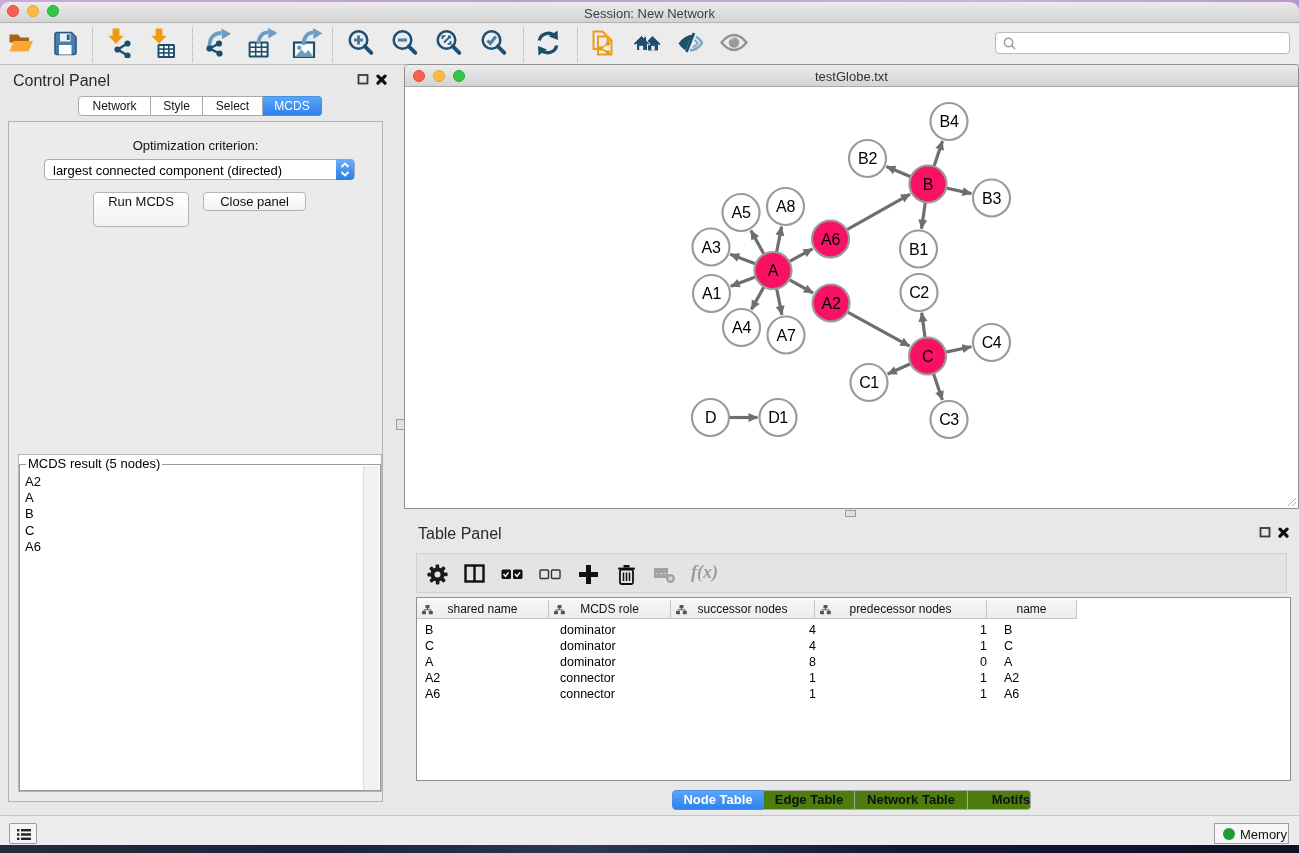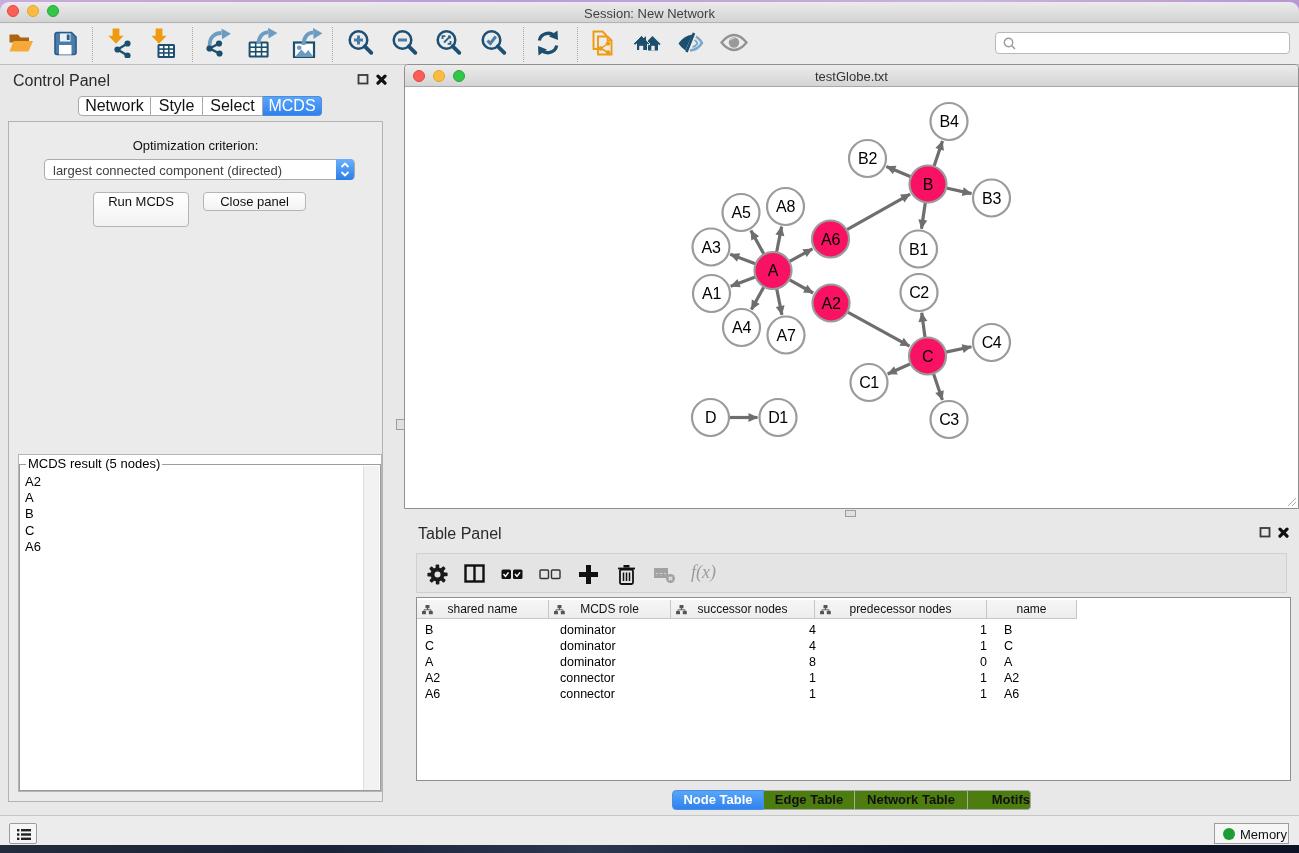--- a/index.html
+++ b/index.html
@@ -14,21 +14,21 @@
 #titlebar .title { width:100%; text-align:center; font-size:13px; color:#404040; margin-top:4px; }
 .tl { border-radius:50%; width:12px; height:12px; top:3px; }
 #toolbar { left:0; top:24px; width:1299px; height:41px; background:#ececec; border-bottom:1px solid #bfbfbf; }
 .tsep { top:3px; width:0; height:35px; border-left:1px dotted #a9a9a9; }
 #searchbox { left:995px; top:8px; width:295px; height:22px; background:#fff;
   border:1px solid #b9b9b9; border-radius:4px; }
 
 
 #cpanel { left:0; top:65px; width:390px; height:750px; }
 .phead { font-size:16px; color:#2a2a2a; }
-.tabrow { font-size:16px;text-decoration:underline; }
+.tabrow { font-size:12px;text-decoration:underline; }
 .tab { position:absolute; top:0; height:20px; background:#fff; border:1px solid #a9a9a9;
   text-align:center; line-height:18px; color:#111; }
 .tab.sel { background:linear-gradient(#59a6f8,#2f81ee); color:#fff; border-color:#4a8ee0; }
 #cpbox { left:8px; top:56px; width:375px; height:681px; border:1px solid #b2b2b2; background:#ebebeb; }
 .btn { position:absolute; background:linear-gradient(#ffffff,#f2f2f2); border:1px solid #b5b5b5;
   border-radius:4px; font-size:13px; color:#111; text-align:center; }
 #mcdsfs { left:9px; top:332px; width:364px; height:338px; background:#fff; border:1px solid #b5b5b5; }
 #mcdsfs .box { position:absolute; left:0px; top:9px; width:362px; height:327px; border:1px solid #9c9c9c; border-top-width:1px; }
 #mcdsfs .leg { position:absolute; left:7px; top:1px; background:#fff; font-size:13px; color:#000; padding:0 2px; }
 #mcdslist { position:absolute; left:0px; top:19px; width:356px; font-size:13px; color:#000; }
@@ -216,21 +216,21 @@
     </svg>
   <div class="abs tabrow" style="left:0; top:31px; width:390px; height:20px;">
     <div class="tab" style="left:78px; width:73px; border-radius:4px 0 0 4px;">Network</div>
     <div class="tab" style="left:151px; width:52px; border-left:none;">Style</div>
     <div class="tab" style="left:203px; width:60px; border-left:none;">Select</div>
     <div class="tab sel" style="left:263px; width:59px; border-left:none; border-radius:0 4px 4px 0;">MCDS</div>
   </div>
   <div class="abs" id="cpbox">
     <div class="abs" style="left:0; top:16px; width:373px; text-align:center; font-size:13px; color:#111;">Optimization criterion:</div>
     <div class="abs" style="left:35px; top:37px; width:311px; height:21px; background:#fff; border:1px solid #ababab; border-radius:4px;">
-      <div style="font-size:13px; color:#404040; padding:3px 12px 0 8px;">largest connected component (directed)</div>
+      <div style="font-size:13px; color:#000000; padding:3px 12px 0 8px;">largest connected component (directed)</div>
       <div style="position:absolute; right:0; top:-1px; width:18px; height:21px; background:linear-gradient(#6cb0f9,#2a7de8); border-radius:0 4px 4px 0;">
         <svg width="18" height="21" viewBox="0 0 18 21">
             <path d="M5.5 8 L9 4.5 L12.5 8" fill="none" stroke="#fff" stroke-width="1.8"></path>
             <path d="M5.5 13 L9 16.5 L12.5 13" fill="none" stroke="#fff" stroke-width="1.8"></path>
           </svg>
       </div>
     </div>
     <div class="btn" style="left:84px; top:70px; width:96px; height:35px; line-height:18px;">Run MCDS</div>
     <div class="btn" style="left:194px; top:70px; width:103px; height:19px; line-height:18px;">Close panel</div>
     <div class="abs" id="mcdsfs">
@@ -385,21 +385,21 @@
         <g stroke="#a2a2a2" stroke-width="1.8" fill="none">
           <rect x="1.9" y="3.9" width="12.2" height="8.2"></rect>
           <line x1="1" y1="9.666666666666666" x2="15" y2="9.666666666666666"></line>
           <line x1="1" y1="11.333333333333334" x2="15" y2="11.333333333333334"></line>
           <line x1="5.666666666666667" y1="8" x2="5.666666666666667" y2="13"></line>
           <line x1="10.333333333333334" y1="8" x2="10.333333333333334" y2="13"></line>
         </g>
         <circle cx="17.5" cy="13.5" r="4.5" fill="#a2a2a2"></circle>
         <path d="M15.7 11.7 l3.6 3.6 M19.3 11.7 l-3.6 3.6" stroke="#e4e4e4" stroke-width="1.3"></path>
       </svg>
-    <div class="abs" style="left:274px; top:8px; font-family:'Liberation Serif',serif; font-style:italic; font-size:18px; color:#9b9b9b;">f(x)</div>
+    <div class="abs" style="left:274px; top:8px; font-family:'Liberation Serif',serif; font-style:italic; font-size:18px; color:#9b9b9b;font-weight:bold;">f(x)</div>
   </div>
   <div class="abs" id="ttable">
     <div class="th" style="left:0px; width:132px; line-height:18px;"><svg width="11" height="10" viewBox="0 0 11 10">
           <g fill="#555">
             <rect x="3.5" y="0" width="4" height="3.2" rx="0.5"></rect>
             <rect x="0" y="6" width="4" height="3.2" rx="0.5"></rect>
             <rect x="6.8" y="6" width="4" height="3.2" rx="0.5"></rect>
           </g>
           <path d="M5.5 3 v2 M2 6 v-1.2 h7 V6" fill="none" stroke="#555" stroke-width="0.9"></path>
         </svg> shared name</div>

